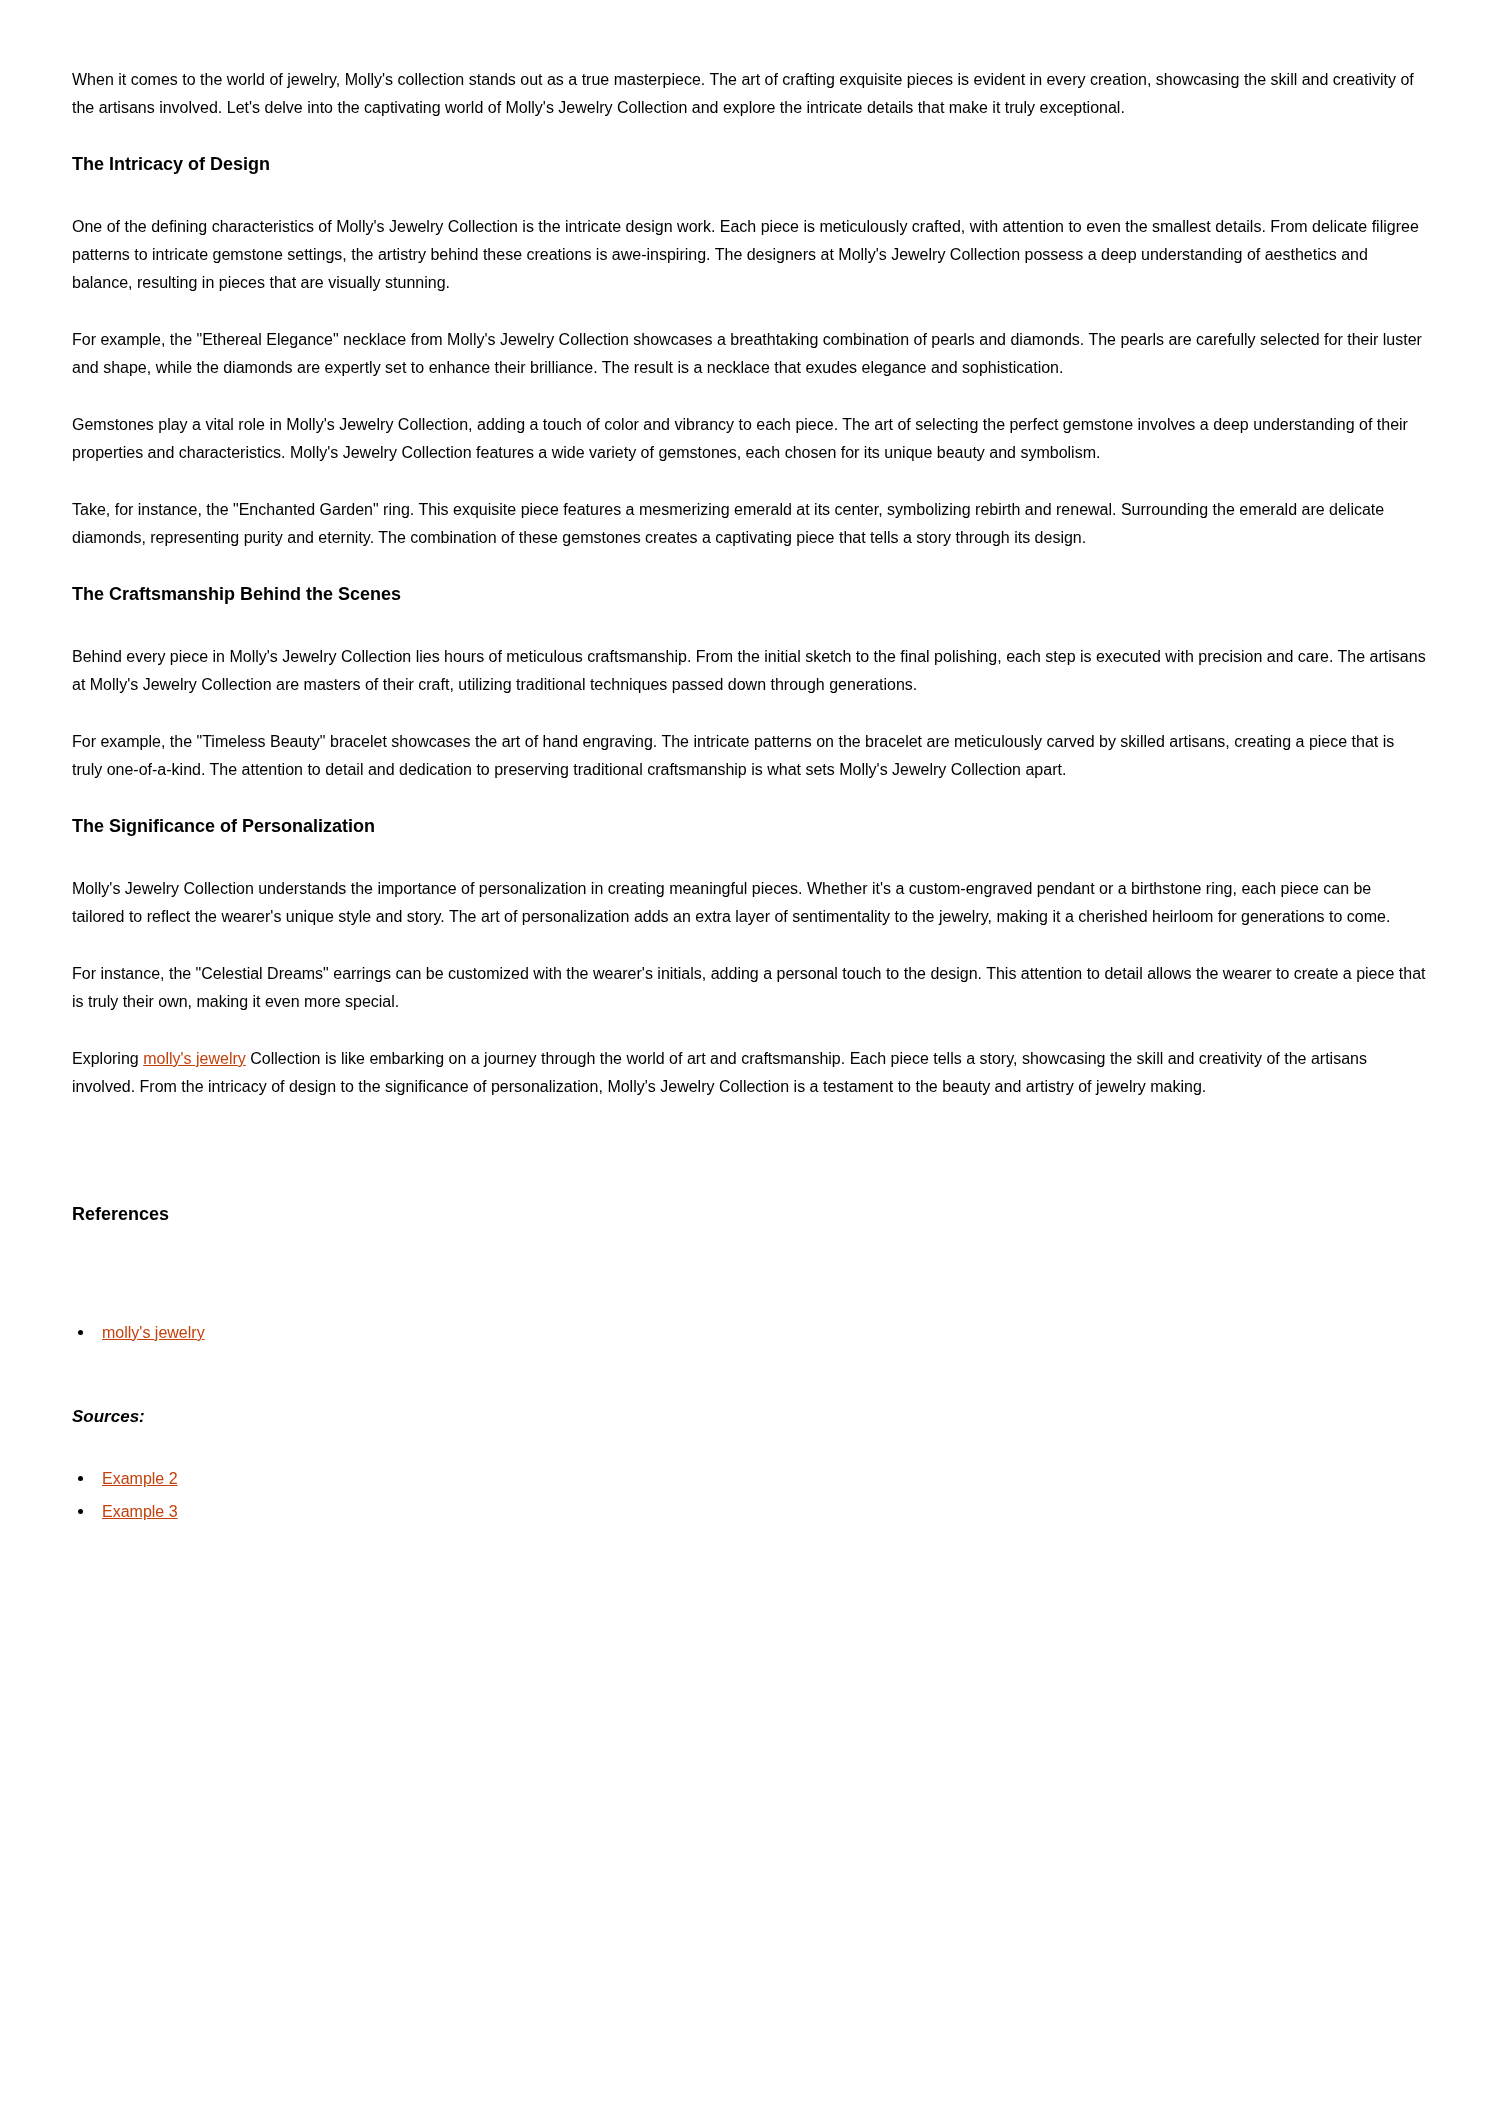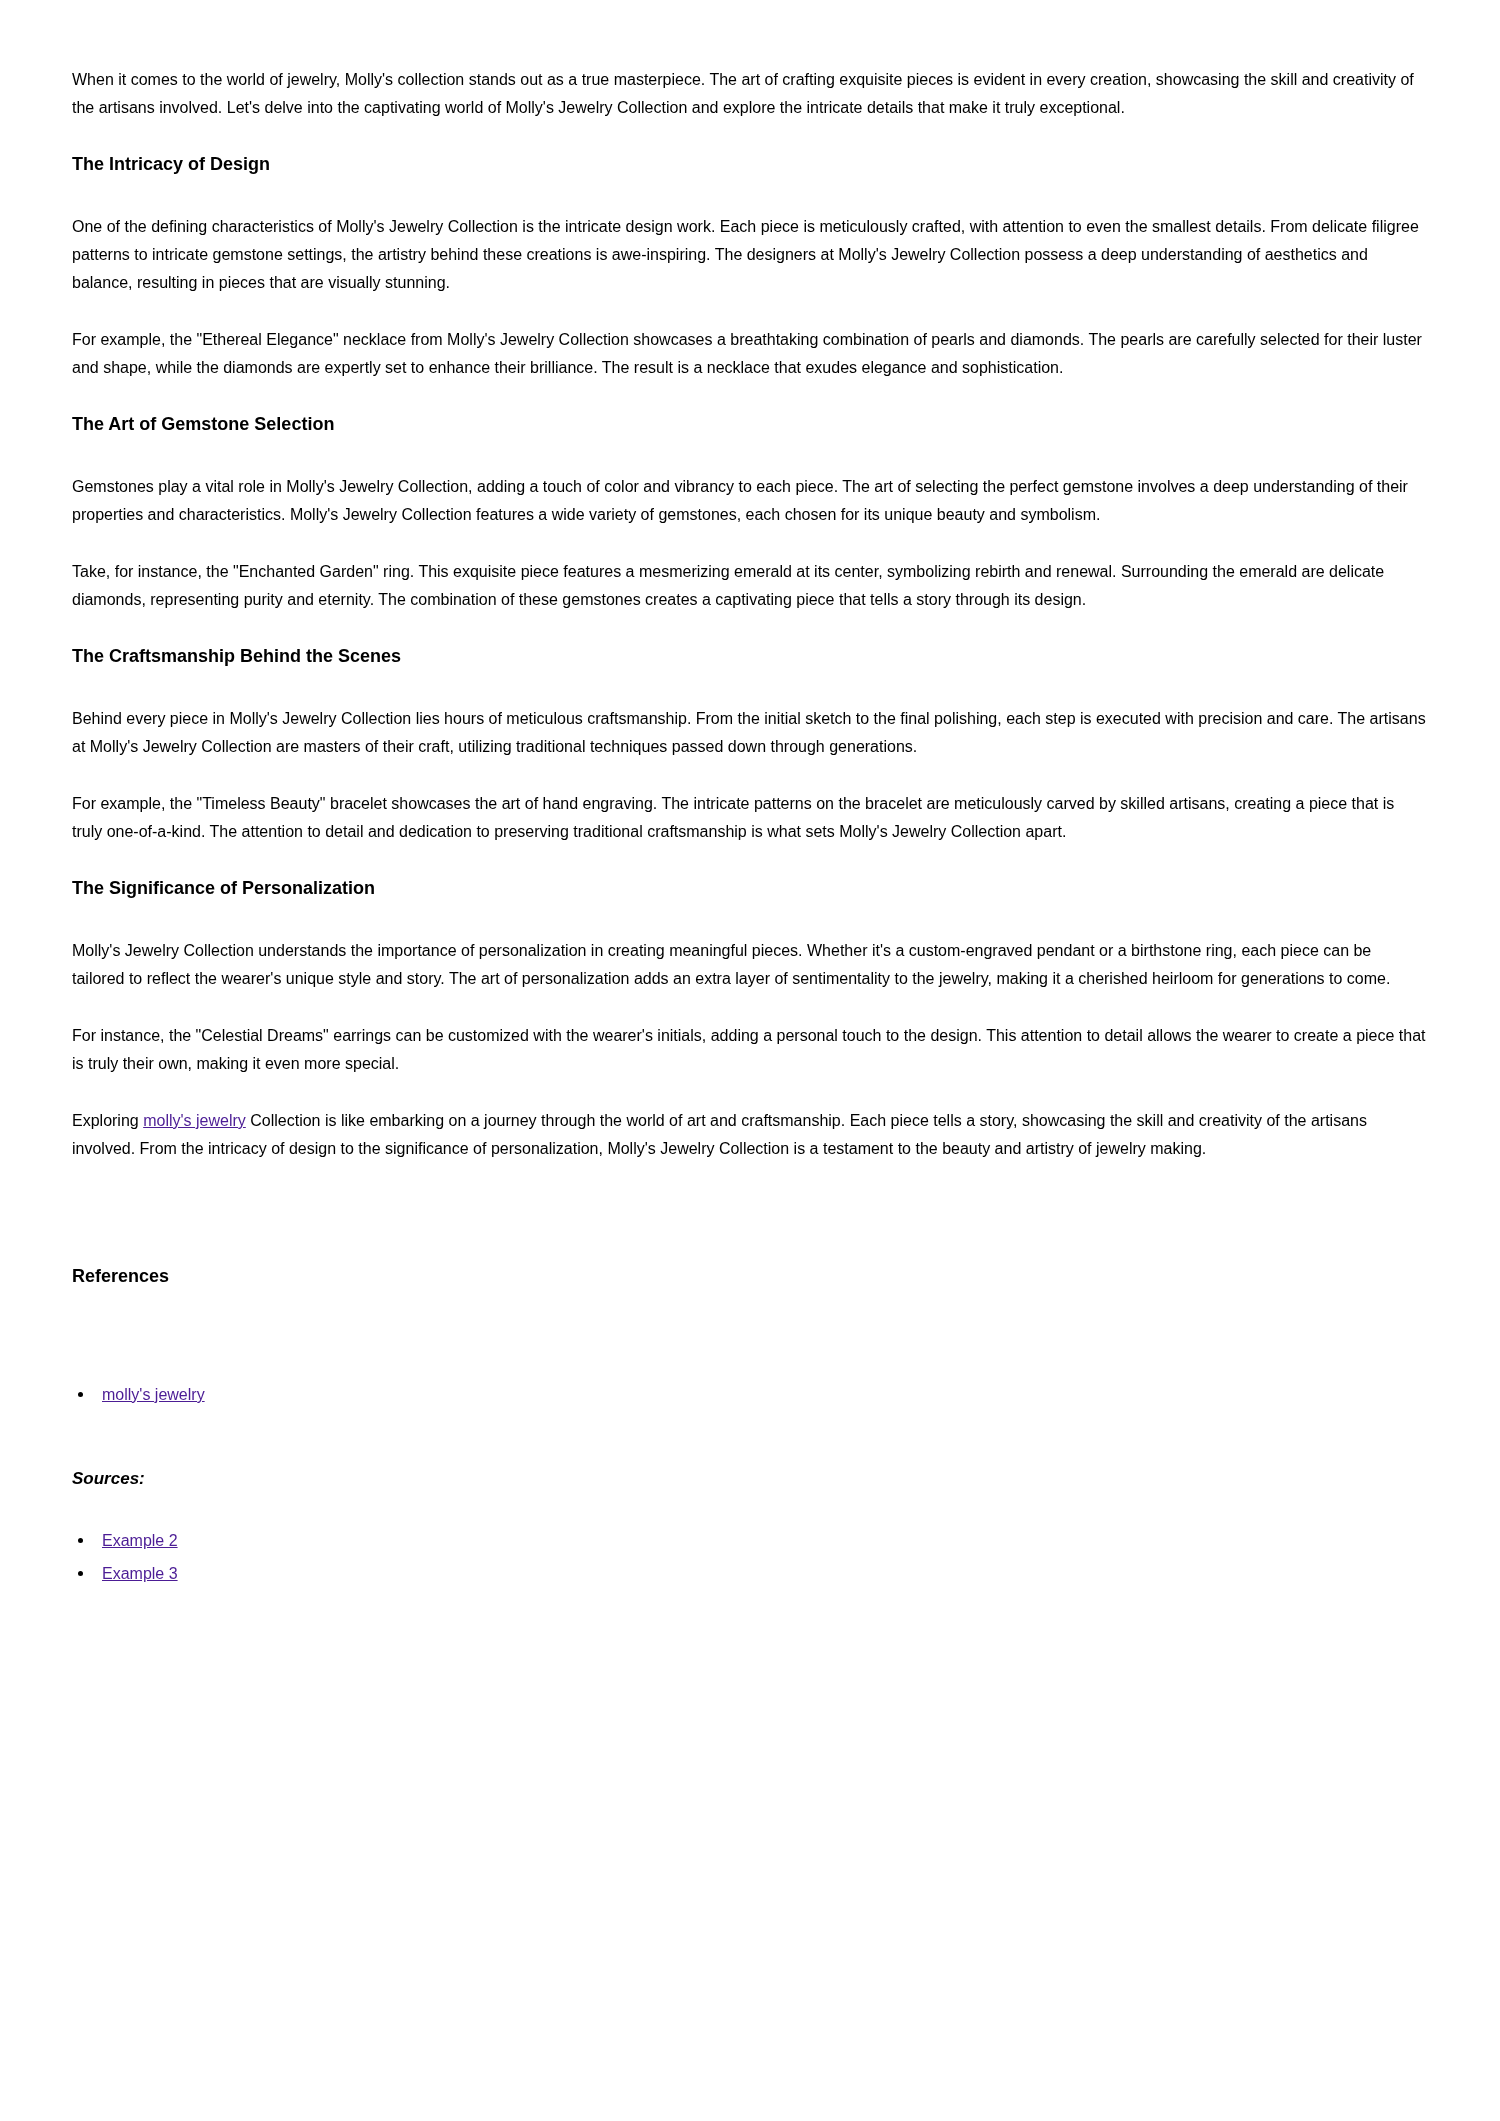--- a/index.html
+++ b/index.html
@@ -57,38 +57,37 @@
     content: "";
     position: absolute;
     left: 6px;
     top: 11px;
     width: 5px;
     height: 5px;
     border-radius: 50%;
     background: #000000;
   }
   a, .link {
-    color: #4c1d95;
+    color: #c2410c;
     text-decoration: underline;
     cursor: pointer;
     text-align: center;
   }
 </style>
 </head>
 <body>
 
 <div class="content">
 
   <p>When it comes to the world of jewelry, Molly's collection stands out as a true masterpiece. The art of crafting exquisite pieces is evident in every creation, showcasing the skill and creativity of the artisans involved. Let's delve into the captivating world of Molly's Jewelry Collection and explore the intricate details that make it truly exceptional.</p>
 
   <h2>The Intricacy of Design</h2>
   <p>One of the defining characteristics of Molly's Jewelry Collection is the intricate design work. Each piece is meticulously crafted, with attention to even the smallest details. From delicate filigree patterns to intricate gemstone settings, the artistry behind these creations is awe-inspiring. The designers at Molly's Jewelry Collection possess a deep understanding of aesthetics and balance, resulting in pieces that are visually stunning.</p>
   <p>For example, the "Ethereal Elegance" necklace from Molly's Jewelry Collection showcases a breathtaking combination of pearls and diamonds. The pearls are carefully selected for their luster and shape, while the diamonds are expertly set to enhance their brilliance. The result is a necklace that exudes elegance and sophistication.</p>
 
-  <h2>The Art of Gemstone Selection</h2>
   <p>Gemstones play a vital role in Molly's Jewelry Collection, adding a touch of color and vibrancy to each piece. The art of selecting the perfect gemstone involves a deep understanding of their properties and characteristics. Molly's Jewelry Collection features a wide variety of gemstones, each chosen for its unique beauty and symbolism.</p>
   <p>Take, for instance, the "Enchanted Garden" ring. This exquisite piece features a mesmerizing emerald at its center, symbolizing rebirth and renewal. Surrounding the emerald are delicate diamonds, representing purity and eternity. The combination of these gemstones creates a captivating piece that tells a story through its design.</p>
 
   <h2>The Craftsmanship Behind the Scenes</h2>
   <p>Behind every piece in Molly's Jewelry Collection lies hours of meticulous craftsmanship. From the initial sketch to the final polishing, each step is executed with precision and care. The artisans at Molly's Jewelry Collection are masters of their craft, utilizing traditional techniques passed down through generations.</p>
   <p>For example, the "Timeless Beauty" bracelet showcases the art of hand engraving. The intricate patterns on the bracelet are meticulously carved by skilled artisans, creating a piece that is truly one-of-a-kind. The attention to detail and dedication to preserving traditional craftsmanship is what sets Molly's Jewelry Collection apart.</p>
 
   <h2>The Significance of Personalization</h2>
   <p>Molly's Jewelry Collection understands the importance of personalization in creating meaningful pieces. Whether it's a custom-engraved pendant or a birthstone ring, each piece can be tailored to reflect the wearer's unique style and story. The art of personalization adds an extra layer of sentimentality to the jewelry, making it a cherished heirloom for generations to come.</p>
   <p>For instance, the "Celestial Dreams" earrings can be customized with the wearer's initials, adding a personal touch to the design. This attention to detail allows the wearer to create a piece that is truly their own, making it even more special.</p>

